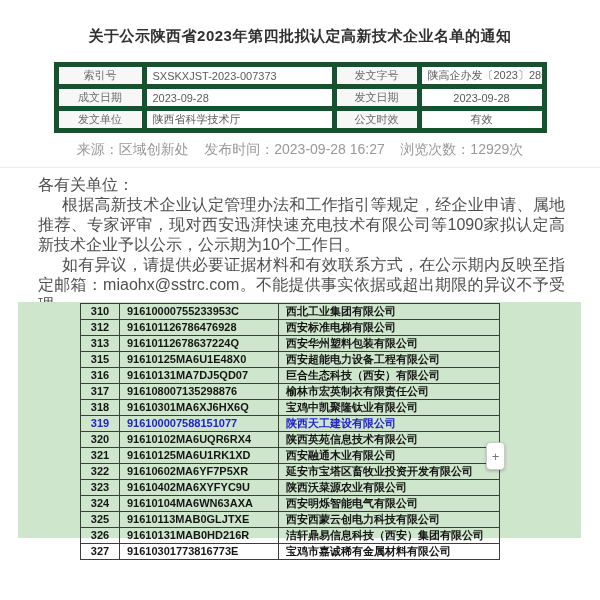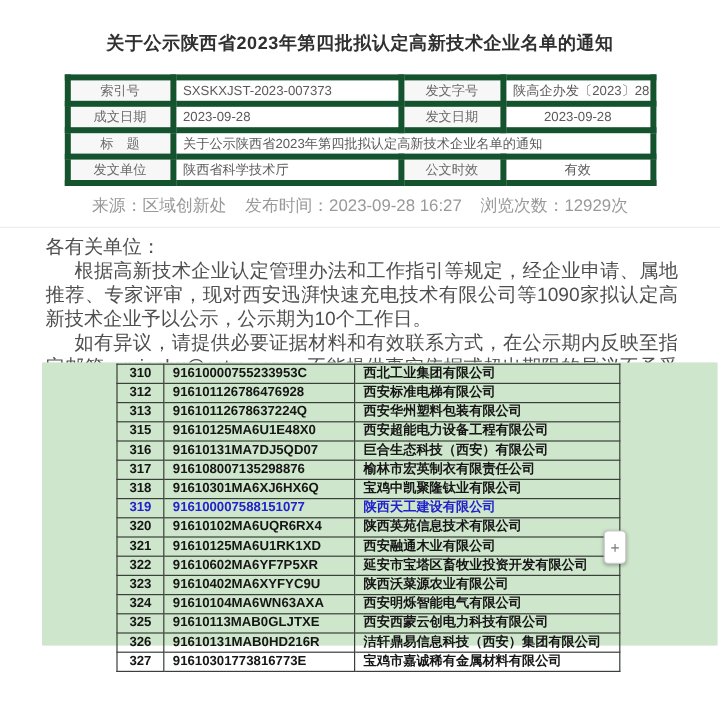--- a/index.html
+++ b/index.html
@@ -22,21 +22,21 @@
   .source-line{
     margin-top:8px;text-align:center;font-size:14px;color:#999;white-space:pre;
   }
   .divider{margin-top:8px;border-top:1px solid #ececec;height:0;}
   .content{
     margin:7px 35px 0 38px;font-size:16px;color:#4f4f4f;line-height:20px;text-align:justify;
   }
   .content p{margin:0;text-indent:24px;}
   .content p.salutation{text-indent:0;}
   .sheet{
-    position:absolute;left:35px;top:302px;width:563px;height:236px;z-index:5;text-decoration:underline;
+    position:absolute;left:18px;top:302px;width:563px;height:236px;z-index:5;text-decoration:underline;
   }
   .company-table{
     position:absolute;left:62px;top:1px;border-collapse:collapse;
     font-size:11px;font-weight:bold;color:#161616;table-layout:fixed;
   }
   .company-table td{
     border:1px solid #3a3f3a;height:15px;padding:0;line-height:15px;
     overflow:hidden;white-space:nowrap;
   }
   .company-table td.col-num{width:38px;text-align:center;}
@@ -68,24 +68,20 @@
     <td class="label-cell">索引号</td>
     <td class="value-left">SXSKXJST-2023-007373</td>
     <td class="label-cell">发文字号</td>
     <td class="value-center">陕高企办发〔2023〕28号</td>
   </tr>
   <tr>
     <td class="label-cell">成文日期</td>
     <td class="value-left">2023-09-28</td>
     <td class="label-cell">发文日期</td>
     <td class="value-center">2023-09-28</td>
-  </tr>
-  <tr>
-    <td class="label-cell">标　题</td>
-    <td class="value-left" colspan="3">关于公示陕西省2023年第四批拟认定高新技术企业名单的通知</td>
   </tr>
   <tr>
     <td class="label-cell">发文单位</td>
     <td class="value-left">陕西省科学技术厅</td>
     <td class="label-cell">公文时效</td>
     <td class="value-center">有效</td>
   </tr>
 </tbody>
   </table>
 

